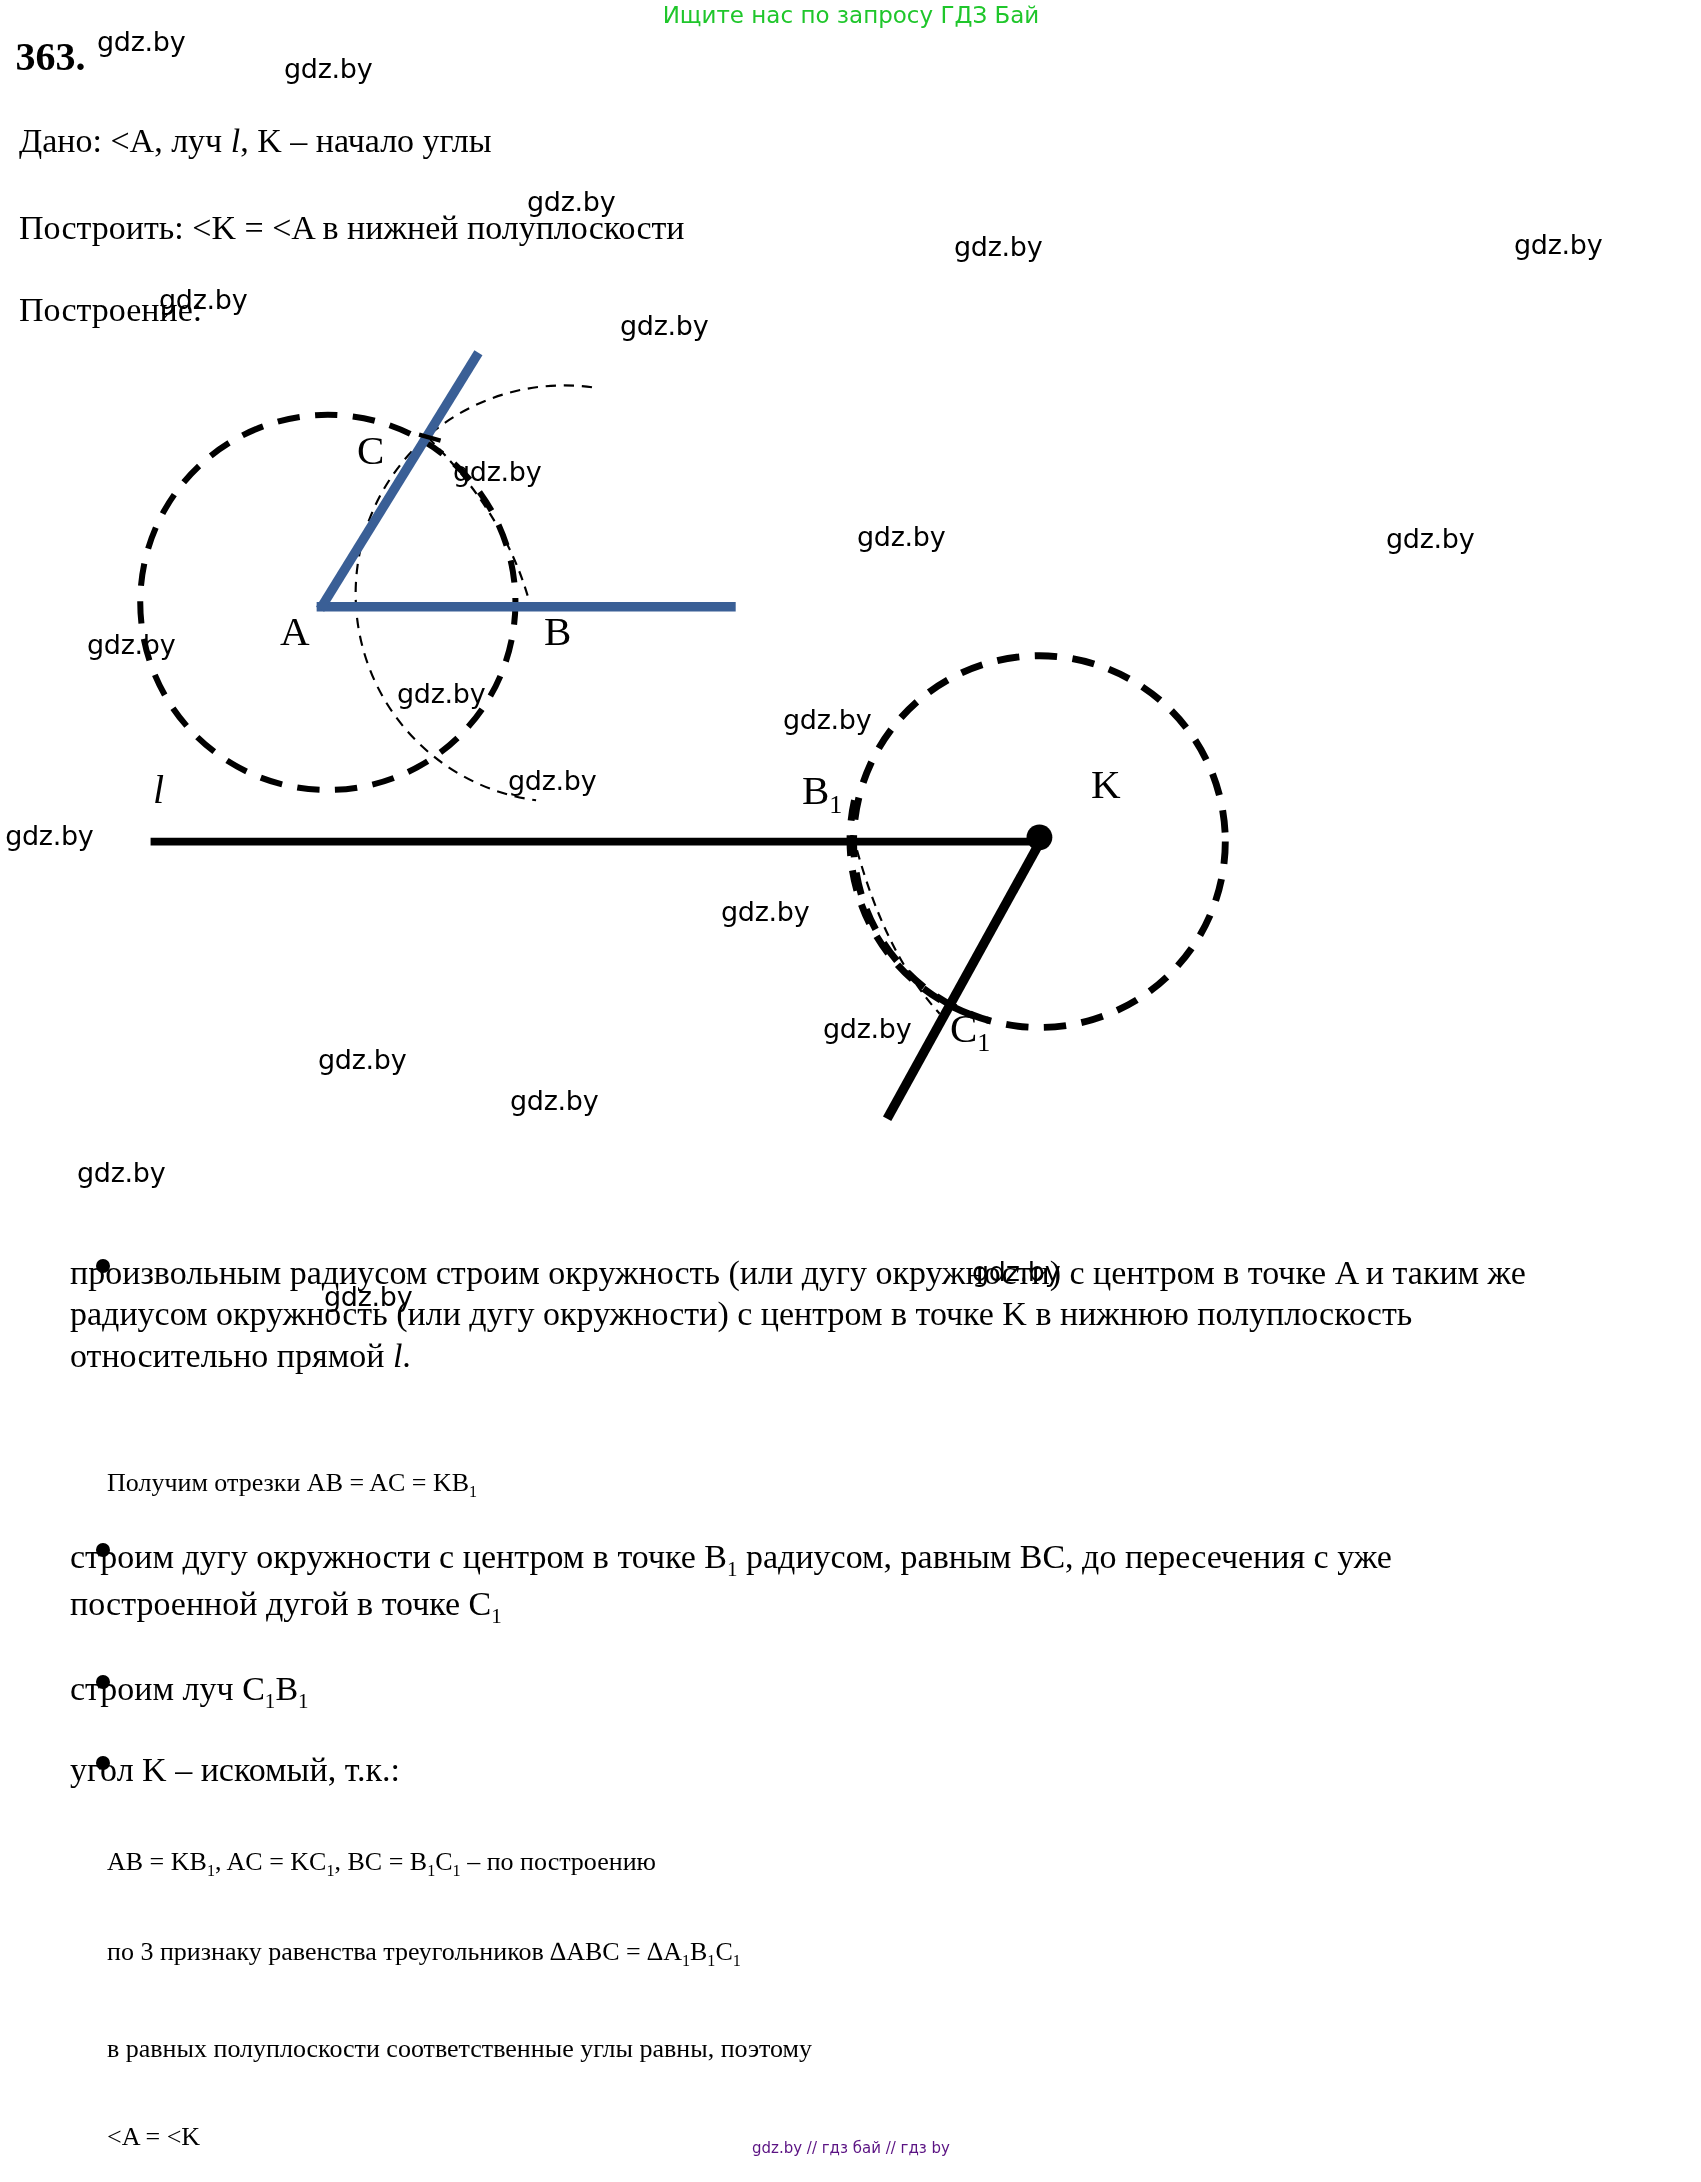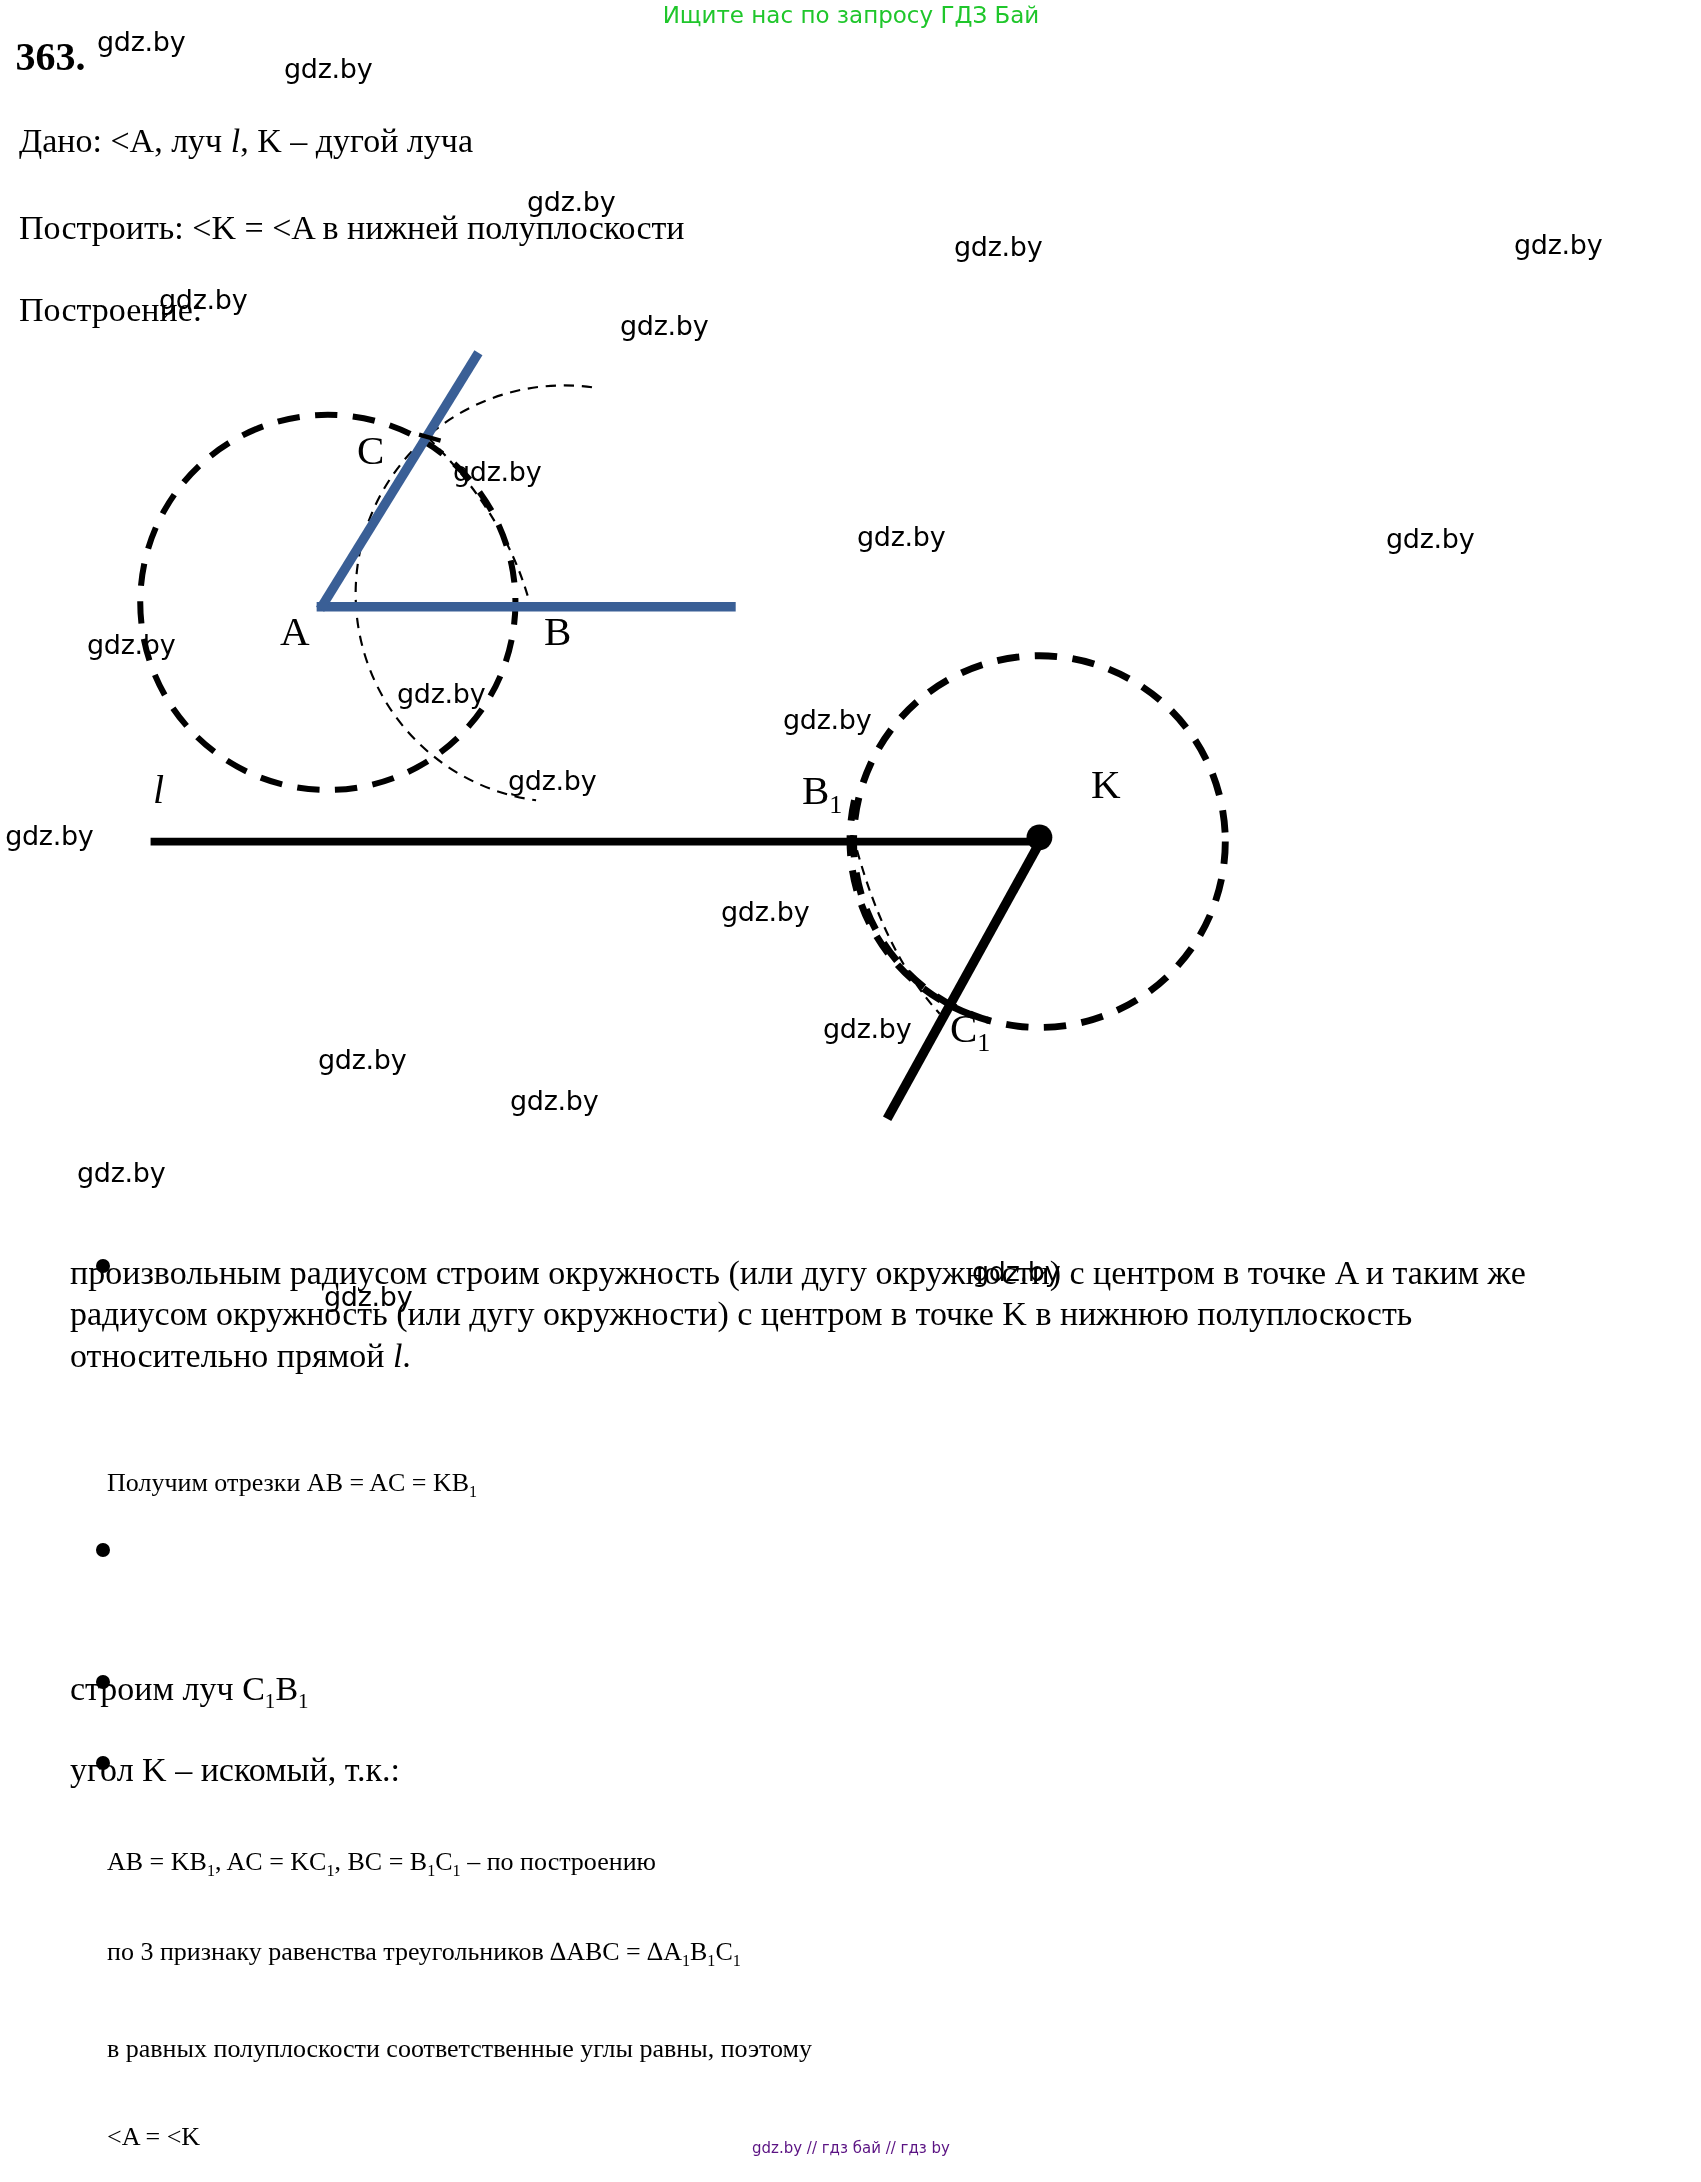--- a/index.html
+++ b/index.html
@@ -132,21 +132,21 @@
   }
 </style>
 </head>
 <body>
 
 <div id="promo-line" style="color: rgb(31, 198, 43);">Ищите нас по запросу ГДЗ Бай</div>
 
 <div id="ex-number">363.</div>
 
 <div class="stmt" id="stmt-given">
-  <span>Дано: &lt;A, луч </span><em class="ital">l</em><span>, K – дугой луча</span>
+  <span>Дано: &lt;A, луч </span><em class="ital">l</em><span>, K – начало углы</span>
 </div>
 
 <div class="stmt" id="stmt-build">Построить: &lt;K = &lt;A в нижней полуплоскости</div>
 
 <div class="stmt" id="stmt-constr">Построение:</div>
 
 <svg id="diagram" viewBox="0 0 1978 1420" width="1702" height="1222" xmlns="http://www.w3.org/2000/svg">
 
   <circle cx="381" cy="700" r="218" fill="none" stroke="#000000" stroke-width="7" stroke-dasharray="26 18" stroke-linecap="butt"></circle>
 
@@ -185,20 +185,21 @@
 
   <div class="step" style="top:0px; left:0; width:1702px;">
     <span class="bullet"></span>
     <span class="body">произвольным радиусом строим окружность (или дугу окружности) с центром в точке A и таким же радиусом окружность (или дугу окружности) с центром в точке K в нижнюю полуплоскость относительно прямой <em class="ital">l</em>.</span>
   </div>
 
   <div class="plain" style="top:215px;">Получим отрезки AB = AC = KB<sub>1</sub></div>
 
   <div class="step" style="top:284px; left:0; width:1702px;">
     <span class="bullet"></span>
+    <span class="body">строим дугу окружности с центром в точке B<sub>1</sub> радиусом, равным BC, до пересечения с уже построенной дугой в точке C<sub>1</sub></span>
   </div>
 
   <div class="step" style="top:416px; left:0; width:1702px;">
     <span class="bullet"></span>
     <span class="body">строим луч C<sub>1</sub>B<sub>1</sub></span>
   </div>
 
   <div class="step" style="top:497px; left:0; width:1702px;">
     <span class="bullet"></span>
     <span class="body">угол K – искомый, т.к.:</span>

